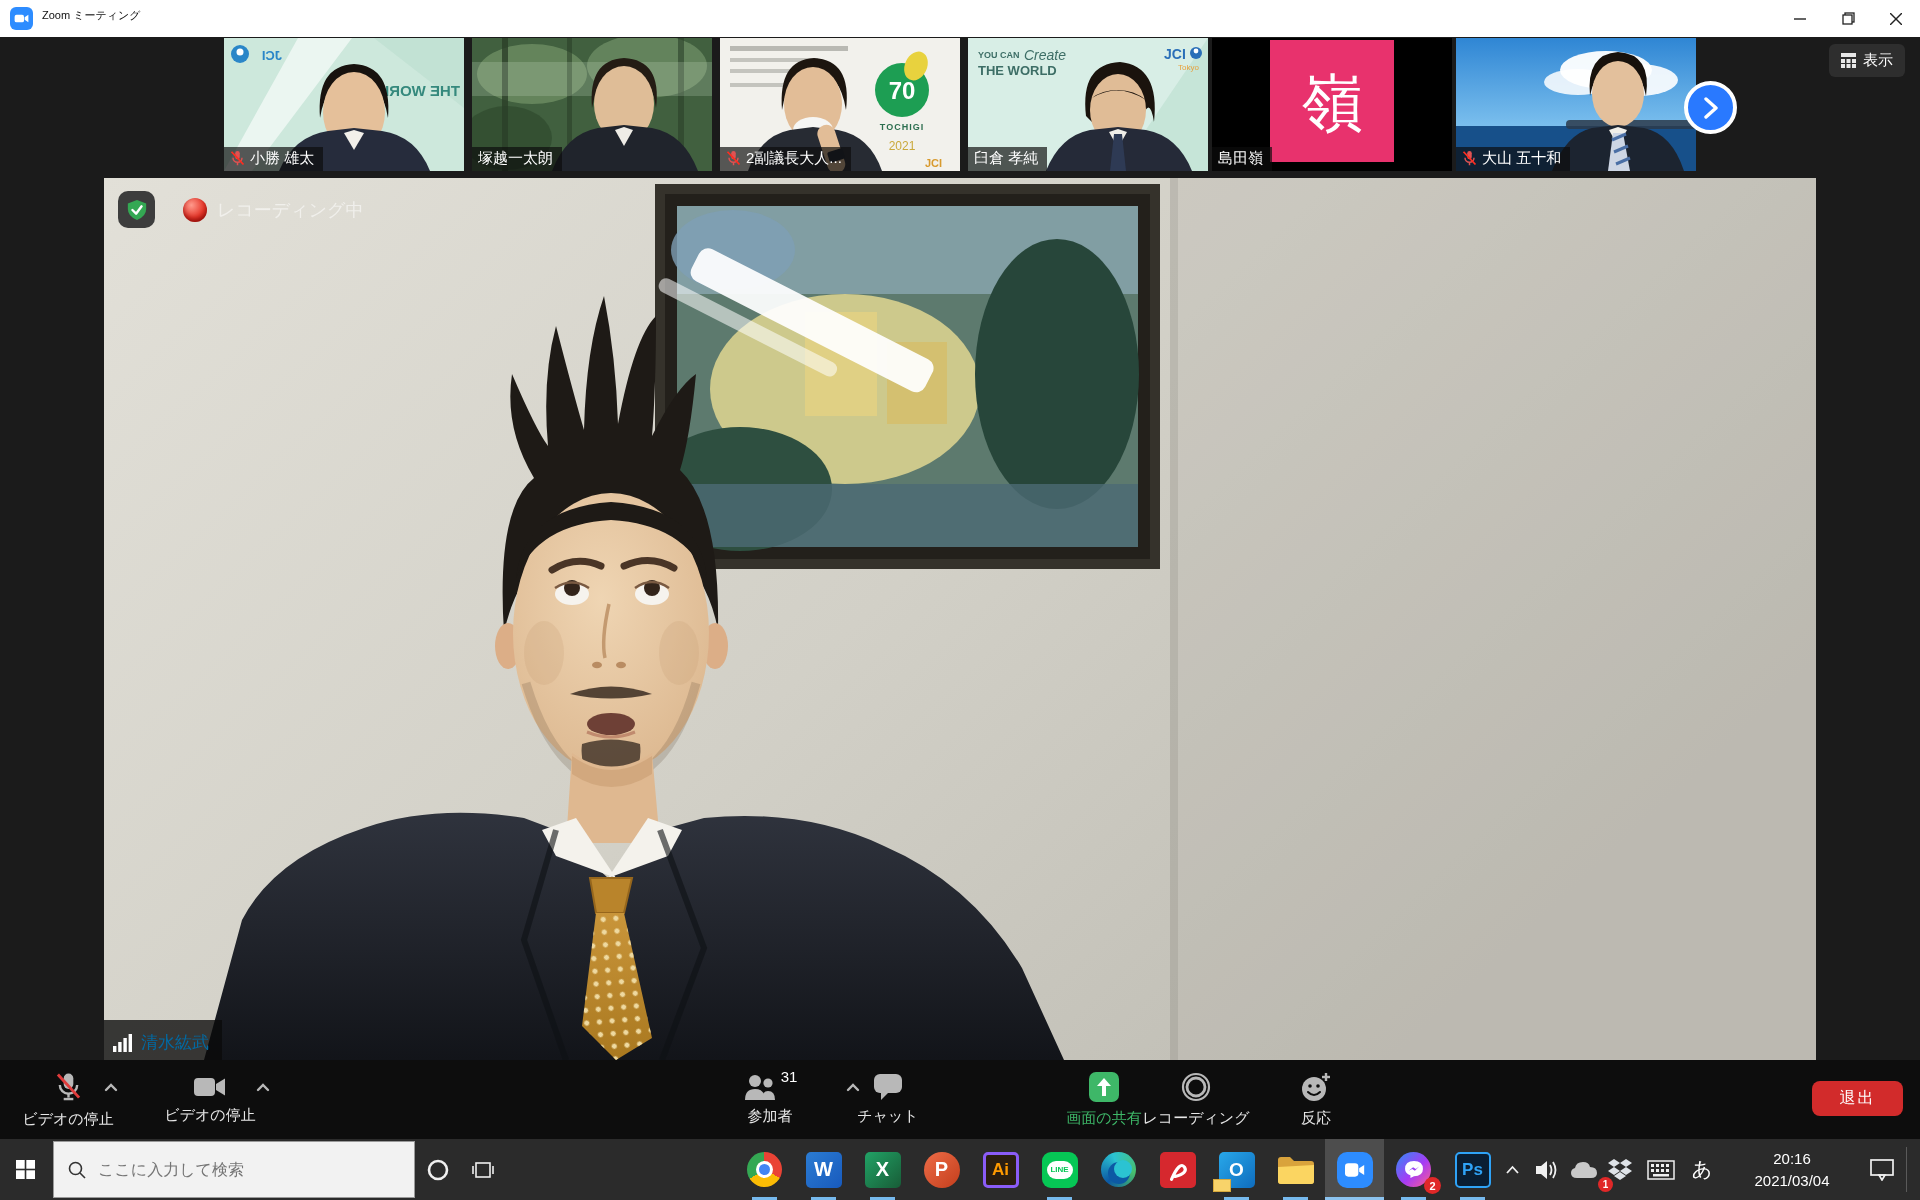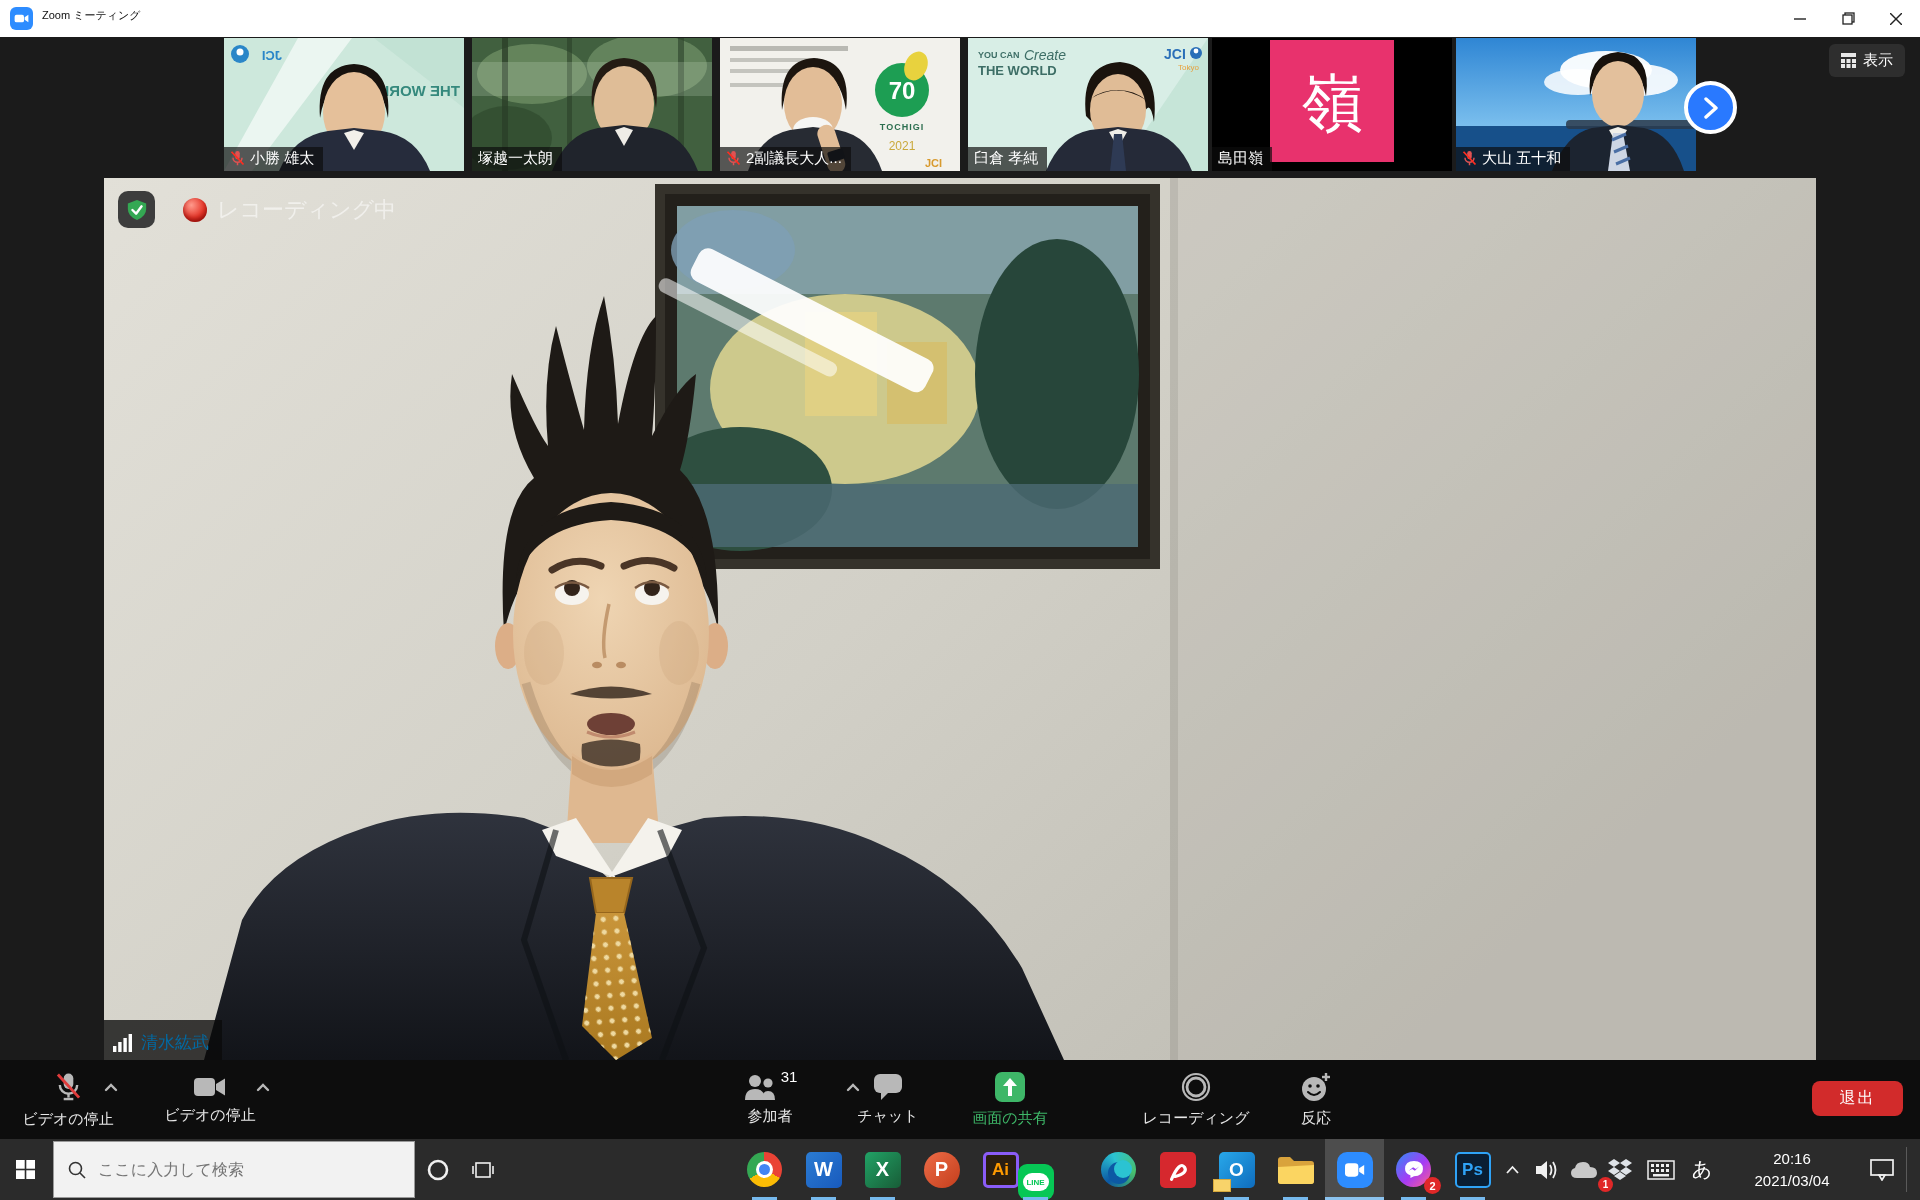--- a/index.html
+++ b/index.html
@@ -25,21 +25,21 @@
   .next-btn { position:absolute; left:1684px; top:44px; width:53px; height:53px; border-radius:50%;
     background:#2979ff; border:4px solid #fff; display:flex; align-items:center; justify-content:center; }
   .view-btn { position:absolute; left:1829px; top:7px; height:33px; padding:0 12px; border-radius:6px;
     background:#2e2e2e; color:#fff; font-size:15px; display:flex; align-items:center; gap:7px; }
 
   .main-video { position:absolute; left:104px; top:141px; width:1712px; height:882px; background:#cfcdc4; overflow:hidden; }
   .mv-topleft { position:absolute; left:14px; top:13px; display:flex; align-items:center; }
   .shield-box { width:37px; height:37px; border-radius:10px; background:#3d3d3d; display:flex; align-items:center; justify-content:center; }
   .rec-dot { width:24px; height:24px; border-radius:50%; margin-left:28px;
     background:radial-gradient(circle at 35% 30%, #ff9a8c, #e6392c 55%, #a31208); box-shadow:inset 0 -3px 5px rgba(120,0,0,.6); }
-  .rec-label { margin-left:10px; font-size:22px; color:rgba(255,255,255,.55); }
+  .rec-label { margin-left:10px; font-size:18px; color:rgba(255,255,255,.55); }
   .mv-nametag { position:absolute; left:0; bottom:0; display:flex; align-items:center; gap:8px;
     background:rgba(10,10,10,.78); color:#0369a1; font-size:17px; padding:11px 13px 6px 9px; }
 
   
   .zoom-toolbar { position:absolute; left:0; top:1060px; width:1920px; height:79px; background:#0d0d0d; }
   .tb-item { position:absolute; top:0; height:79px; display:flex; flex-direction:column; align-items:center;
     justify-content:center; gap:7px; color:#e6e6e6; font-size:15px; }
   .tb-chev { position:absolute; top:18px; }
   .green-label { color:#3EB768; }
   .share-icon { width:30px; height:30px; border-radius:7px; background:#3EB768; display:flex; align-items:center; justify-content:center; }
@@ -429,21 +429,21 @@
   </div>
 
   <div class="tb-item" style="left:818px; width:140px;text-align:center;">
     <svg width="28" height="26" viewBox="0 0 28 26">
       <rect x="0" y="0" width="28" height="19" rx="6" fill="#b8b8b8"></rect>
       <polygon points="7,18 7,26 15,18" fill="#b8b8b8"></polygon>
     </svg>
     <span>チャット</span>
   </div>
 
-  <div class="tb-item" style="left:940px; width:140px;">
+  <div class="tb-item" style="left:1034px; width:140px;">
     <div class="share-icon">
       <svg width="18" height="20" viewBox="0 0 18 20">
           <polygon points="9,1 2,9 7,9 7,19 11,19 11,9 16,9" fill="#fff"></polygon>
         </svg>
     </div>
     <span class="green-label">画面の共有</span>
   </div>
 
   <div class="tb-item" style="left:1126px; width:140px;">
     <svg width="30" height="30" viewBox="0 0 30 30">
@@ -516,21 +516,21 @@
   <div class="tb-cell app-cell" style="left:853px;">
     <div class="sq-ic" style="background:linear-gradient(135deg,#21a366,#185c37);color:#fff;font-size:20px;">X</div>
     <div class="underline"></div>
   </div>
   <div class="tb-cell app-cell" style="left:912px;">
     <div class="sq-ic" style="background:linear-gradient(135deg,#ed6c47,#c43e1c);color:#fff;font-size:20px;border-radius:50%;">P</div>
   </div>
   <div class="tb-cell app-cell" style="left:971px;">
     <div class="sq-ic" style="background:#2a1e12;border:3px solid #8b5cf6;color:#ff9a00;font-size:17px;">Ai</div>
   </div>
-  <div class="tb-cell app-cell" style="left:1006px;align-items:flex-end;">
+  <div class="tb-cell app-cell" style="left:1030px;">
     <div class="sq-ic" style="background:#06c755;border-radius:9px;">
       <div style="width:26px;height:18px;border-radius:9px;background:#fff;display:flex;align-items:center;justify-content:center;color:#06c755;font-size:8px;font-weight:bold;">LINE</div>
     </div>
     <div class="underline"></div>
   </div>
   <div class="tb-cell app-cell" style="left:1089px;">
     <div style="width:35px;height:35px;border-radius:50%;background:conic-gradient(from 220deg,#0c59a4,#2bc3d2,#49c06c,#0c59a4);position:relative;overflow:hidden;">
       <div style="position:absolute;left:7px;top:10px;width:22px;height:22px;border-radius:50%;background:#0c59a4;"></div>
       <div style="position:absolute;left:13px;top:8px;width:18px;height:18px;border-radius:50%;background:#2bc3d2;"></div>
     </div>

